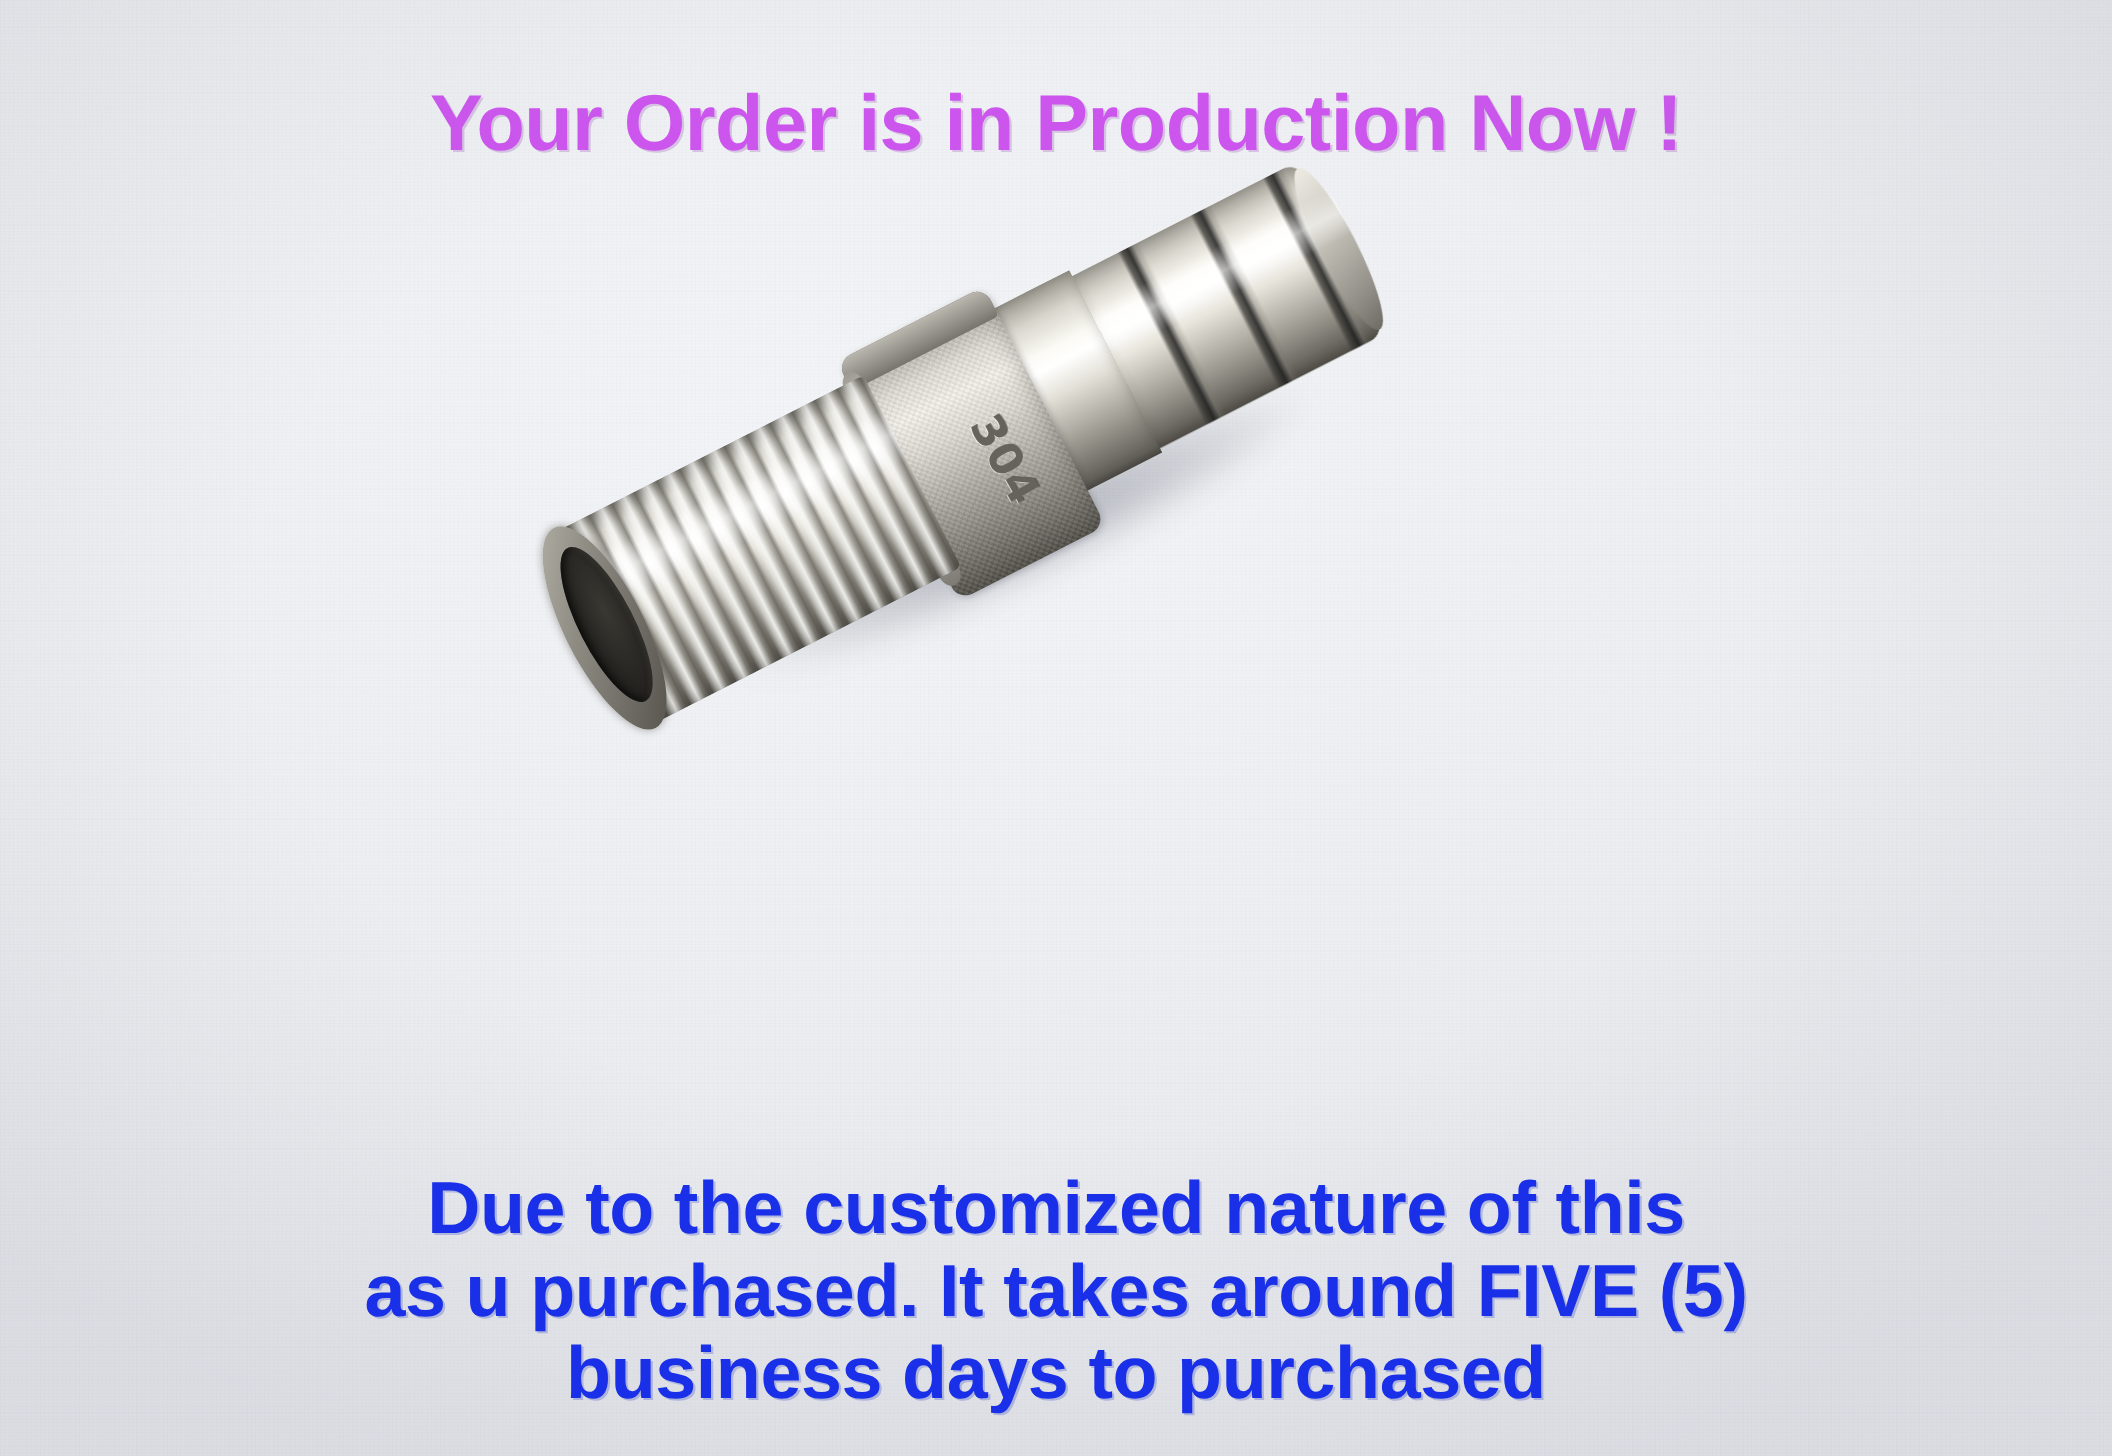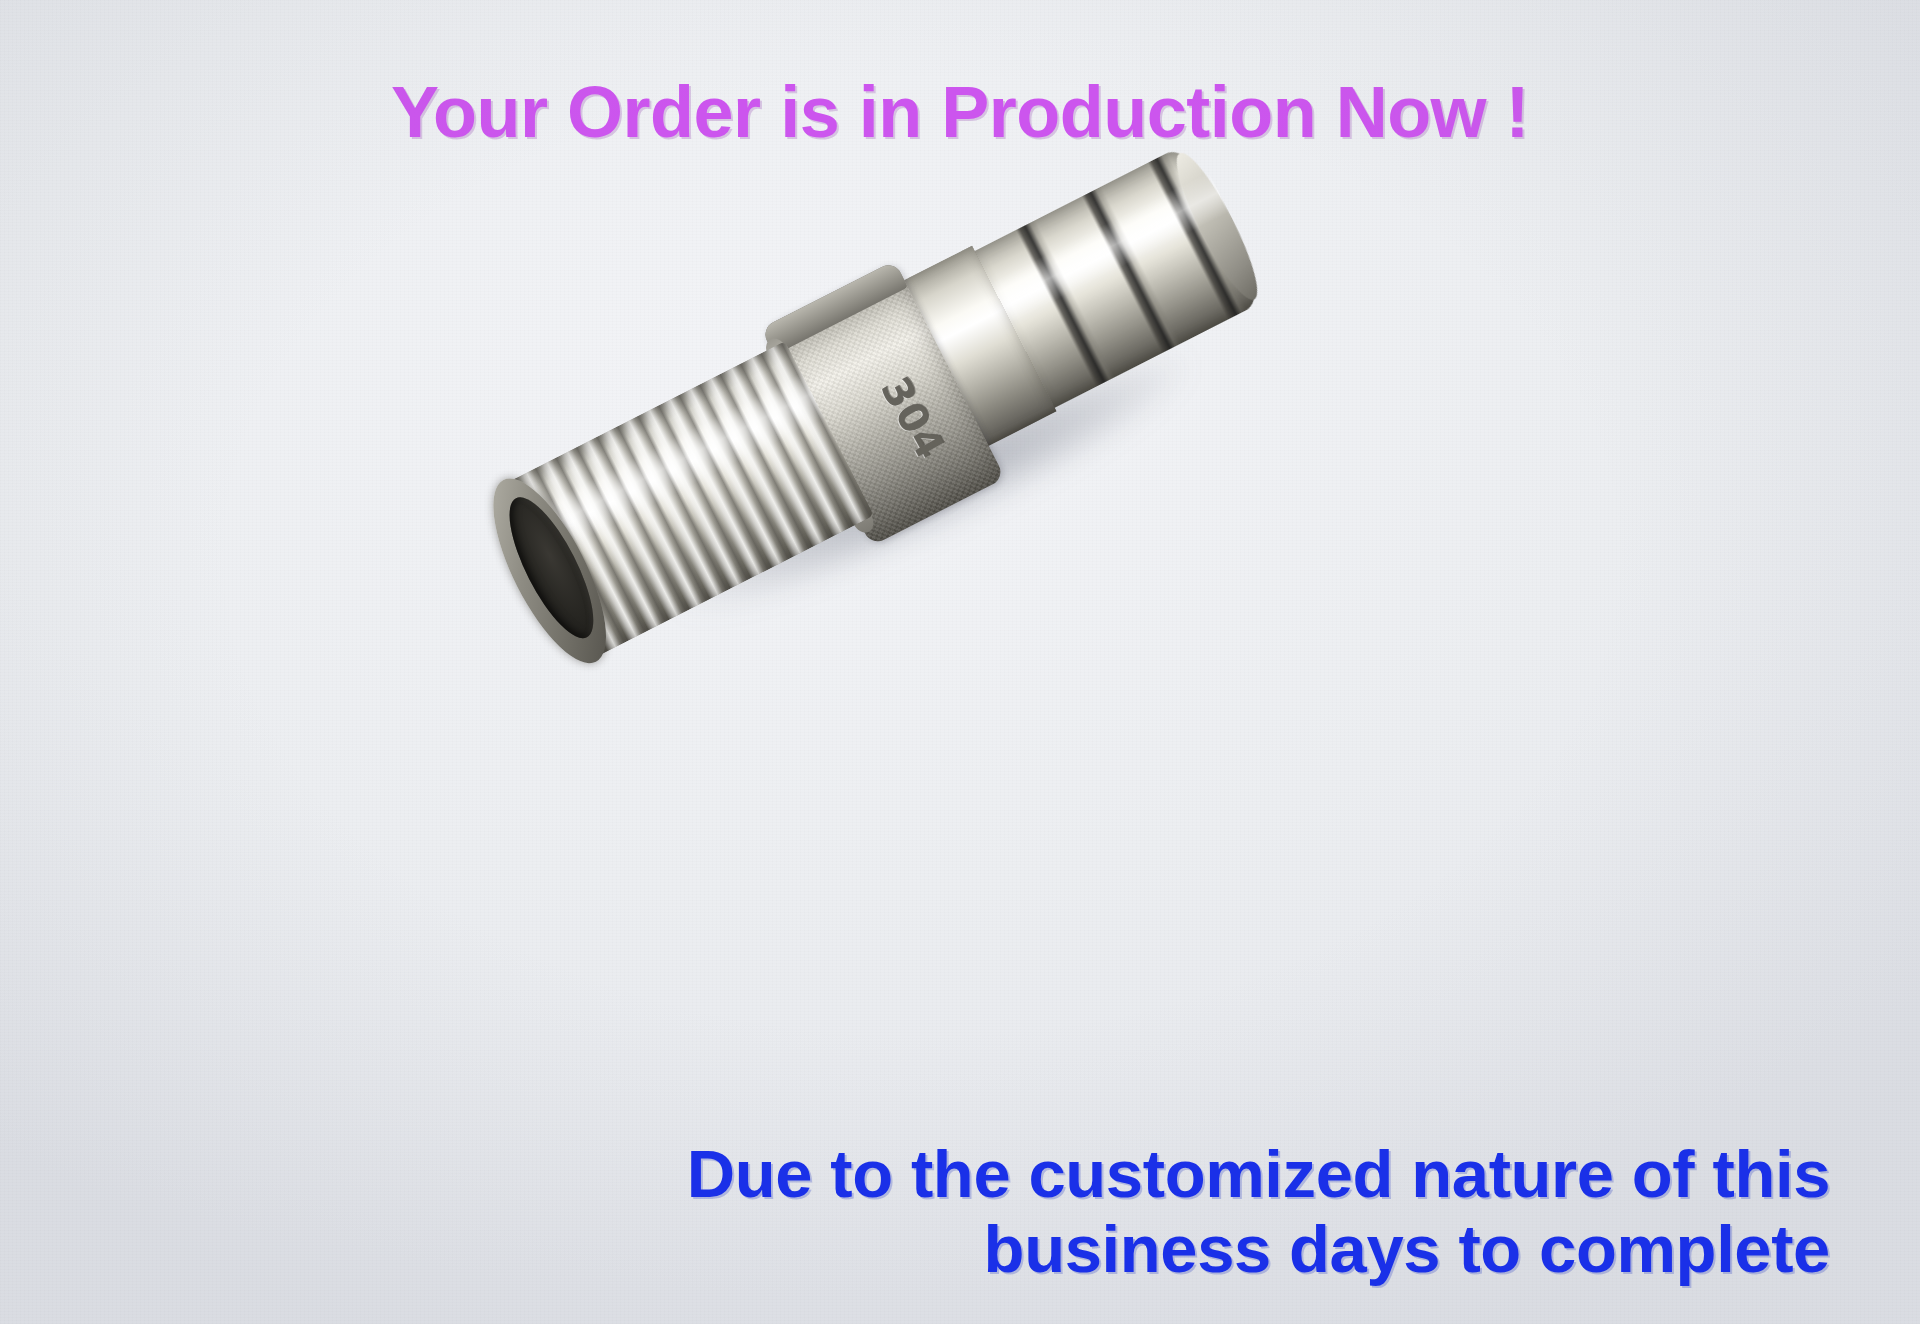--- a/index.html
+++ b/index.html
@@ -53,21 +53,21 @@
     left:90px; right:90px;
     bottom:38px;
     text-align:center;
     color:#1a30e8;
     font-size:67px;
     font-weight:bold;
     line-height:1.12;
     letter-spacing:-0.4px;
     text-shadow:2px 2px 0 rgba(30,50,190,0.25);
   }
-  .notice .ln { display:block; white-space:nowrap;text-align:right; }
+  .notice .ln { display:block; white-space:nowrap; }
 
   
   .product {
     position:absolute;
     left:560px;
     top:370px;
     width:790px;
     height:330px;
     transform:rotate(-27deg);
     transform-origin:18% 62%;
@@ -265,16 +265,17 @@
     <div class="threads-hi"></div>
 
     <div class="bore-face"></div>
     <div class="bore-hole"></div>
   </div>
 
   <div class="vignette"></div>
 
   <div class="notice">
     <span class="ln">Due to the customized nature of this</span>
-    <span class="ln">business days to complete</span>
+    <span class="ln">as u purchased. It takes around FIVE (5)</span>
+    <span class="ln">business days to purchased</span>
   </div>
 
 </div>
 
 </body></html>

